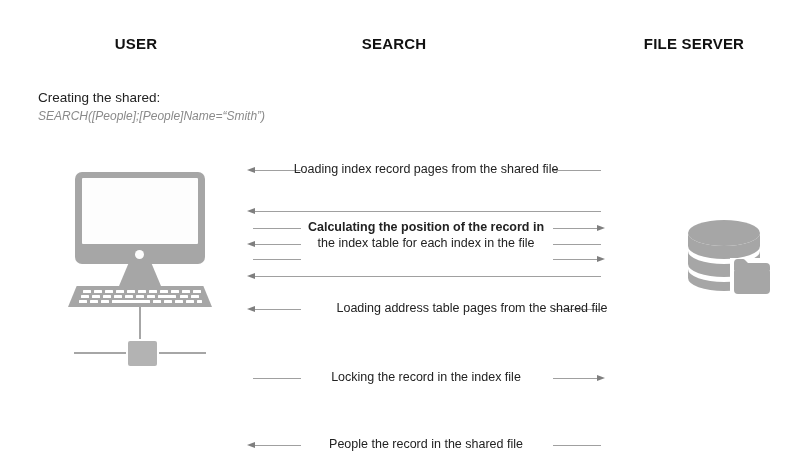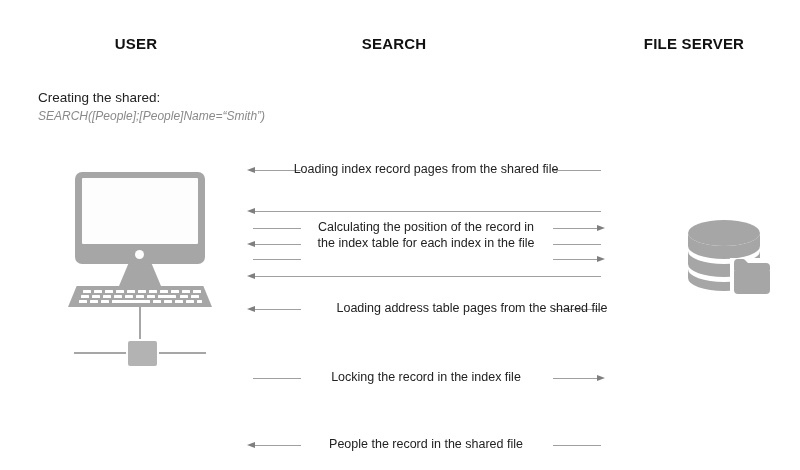--- a/index.html
+++ b/index.html
@@ -279,21 +279,21 @@
 
   <div class="msg-row" style="top:211px;">
     <div class="seg seg-full"></div>
     <div class="head head-left"></div>
   </div>
 
   <div class="msg-row" style="top:228px;">
     <div class="seg seg-left"></div>
     <div class="seg seg-right"></div>
     <div class="head head-right"></div>
-    <div class="msg-label nosel" style="top:-9px;">Calculating the position of the record in</div>
+    <div class="msg-label nosel" style="top:-9px;font-weight:bold;">Calculating the position of the record in</div>
   </div>
 
   <div class="msg-row" style="top:244px;">
     <div class="seg seg-left"></div>
     <div class="head head-left"></div>
     <div class="seg seg-right"></div>
     <div class="msg-label nosel" style="top:-9px;">the index table for each index in the file</div>
   </div>
 
   <div class="msg-row" style="top:259px;">

